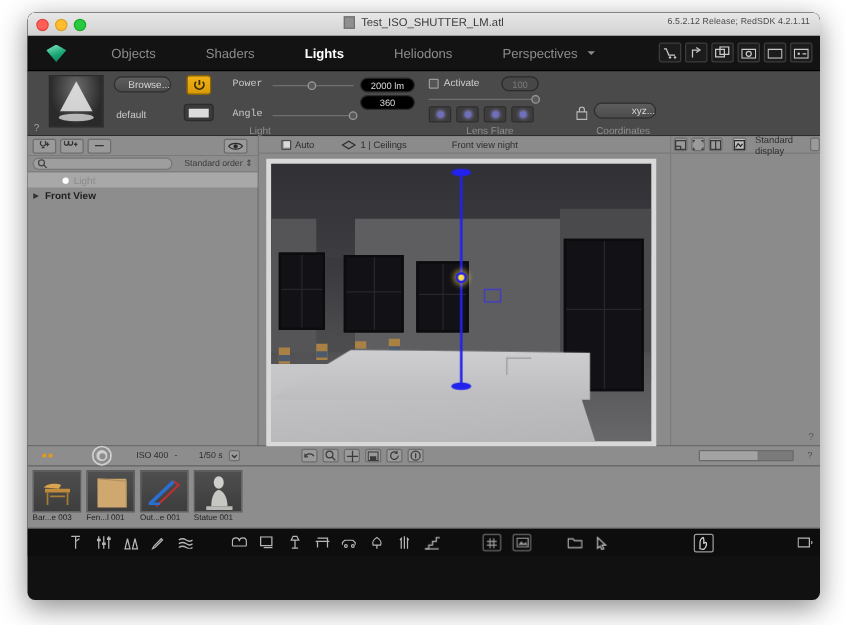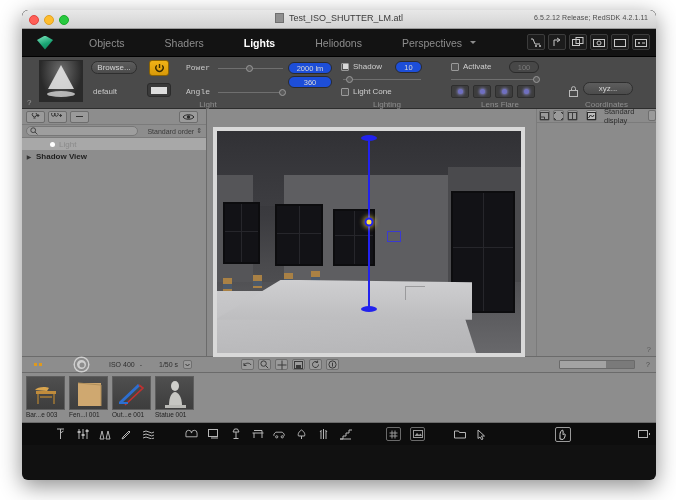--- a/index.html
+++ b/index.html
@@ -91,21 +91,21 @@
     width:28px; height:6px; border-radius:50%;
     background:rgba(225,225,225,.75);
   }
   .col { position:relative; height:52px; }
   .lbl-sect {
     position:absolute; bottom:0px; width:100%; text-align:center;
     font-size:8px; color:#8f8f8f;
   }
   .btn {
     background:linear-gradient(#5d5d5d,#4b4b4b); border:1px solid #2e2e2e;
-    border-radius:8px; color:#d6d6d6; font-size:8px; text-align:center;
+    border-radius:8px; color:#d6d6d6; font-size:8px; text-align:right;
   }
   .browse { position:absolute; left:8px; top:4px; width:46px; height:13px; line-height:12px; }
   .deflbl { position:absolute; left:10px; top:30px; font-size:8px; color:#c9c9c9; }
   .onoff {
     position:absolute; left:66px; top:3px; width:20px; height:16px;
     background:linear-gradient(#f0b216,#d99a09); border:1px solid #8a6303; border-radius:3px;
     display:flex; align-items:center; justify-content:center;
   }
   .swatchbtn {
     position:absolute; left:64px; top:26px; width:24px; height:14px;
@@ -113,21 +113,21 @@
     display:flex; align-items:center; justify-content:center;
   }
   .swatchbtn i { display:block; width:16px; height:7px; background:#ddd; }
   .sl-label { position:absolute; font-size:8px; color:#c9c9c9;font-family:Liberation Mono, monospace; }
   .track { position:absolute; height:1px; background:#6f6f6f; }
   .knob {
     position:absolute; width:7px; height:7px; border-radius:50%;
     background:#5a5a5a; border:1px solid #9b9b9b;
   }
   .field {
-    position:absolute; background:#1d4ed8; border:1px solid #2b2b2b; border-radius:7px;
+    position:absolute; background:#000000; border:1px solid #2b2b2b; border-radius:7px;
     font-size:7.5px; color:#d9d9d9; text-align:center;
   }
   .field.dim { color:#7b7b7b; background:#474747; }
   .cbrow { position:absolute; display:flex; align-items:center; gap:4px; }
   .cb { width:8px;height:8px;border:1px solid #9a9a9a; background:#555; border-radius:1px;
         display:flex;align-items:center;justify-content:center; }
   .cb.on::after { content:""; display:block; width:5px;height:5px; background:#d9d9d9; }
   .cbtx { font-size:8px; color:#cfcfcf; }
   .flarebox {
     position:absolute; width:18px;height:13px; border:1px solid #2e2e2e; border-radius:2px;
@@ -375,34 +375,20 @@
         <div class="field" style="left:205px; top:5px; width:44px; height:12px; line-height:11px;">2000 lm</div>
 
         <div class="sl-label" style="left:103px; top:30px;">Angle</div>
         <div class="track" style="left:135px; top:35px; width:65px;"></div>
         <div class="knob" style="left:196px; top:32px;"></div>
         <div class="field" style="left:205px; top:19px; width:44px; height:12px; line-height:11px;">360</div>
 
         <div class="lbl-sect" style="left:60px; width:130px;">Light</div>
       </div>
 
-      <div class="col" style="width:108px;">
-        <div class="cbrow" style="left:8px; top:5px;">
-          <span class="cb on"></span>
-          <span class="cbtx">Shadow</span>
-        </div>
-        <div class="field" style="left:62px; top:4px; width:27px; height:12px; line-height:11px;">10</div>
-        <div class="track" style="left:10px; top:22px; width:78px;"></div>
-        <div class="knob" style="left:13px; top:19px;"></div>
-        <div class="cbrow" style="left:8px; top:30px;">
-          <span class="cb"></span>
-          <span class="cbtx">Light Cone</span>
-        </div>
-        <div class="lbl-sect">Lighting</div>
-      </div>
 
       <div class="col" style="width:118px;">
         <div class="cbrow" style="left:10px; top:5px;">
           <span class="cb"></span>
           <span class="cbtx">Activate</span>
         </div>
         <div class="field dim" style="left:68px; top:4px; width:30px; height:12px; line-height:11px;">100</div>
         <div class="track" style="left:10px; top:22px; width:88px;"></div>
         <div class="knob" style="left:92px; top:19px;"></div>
         <div class="flarebox" style="left:10px; top:28px;">
@@ -476,25 +462,38 @@
         </div>
 
         <div class="tnode sel">
           <span class="tw"></span>
           <span class="tw"></span>
           <span class="bullet"></span>
           <span class="tlab">Light</span>
         </div>
         <div class="tnode">
           <span class="tw">▶</span>
-          <b class="tlab">Shadow View</b>
+          <b class="tlab">Front View</b>
         </div>
       </div>
 
       <div class="viewwrap">
+        <div class="vtop">
+          <span style="display:flex;align-items:center;gap:3px;margin-left:18px;">
+            <span class="cb on" style="border-color:#4a4a4a;background:#9a9a9a;"></span>
+            <span>Auto</span>
+          </span>
+          <span style="display:flex;align-items:center;gap:3px;margin-left:22px;">
+            <svg width="12" height="8" viewBox="0 0 12 8">
+                <path d="M1 4l5-3 5 3-5 3z" stroke="#2e2e2e" fill="none"></path>
+              </svg>
+            <span>1 | Ceilings</span>
+          </span>
+          <span style="margin-left:36px;">Front view night</span>
+        </div>
 
         <div class="vp-outer">
           <div class="vp">
             <div class="ceil"></div>
             <div class="lwall"></div>
             <div class="backwall"></div>
             <div class="rwall"></div>
             <div class="floor"></div>
 
             <div class="win" style="left:2%; top:32%; width:12%; height:28%;"></div>

